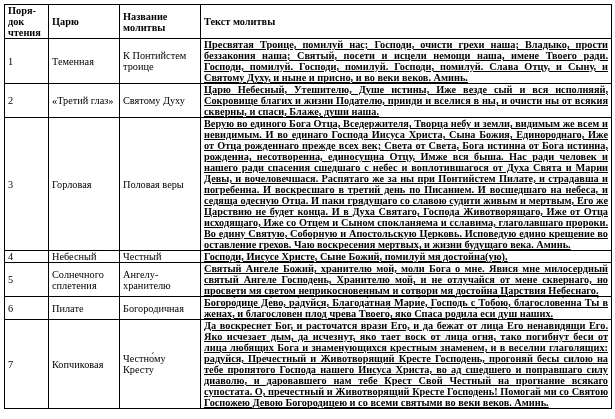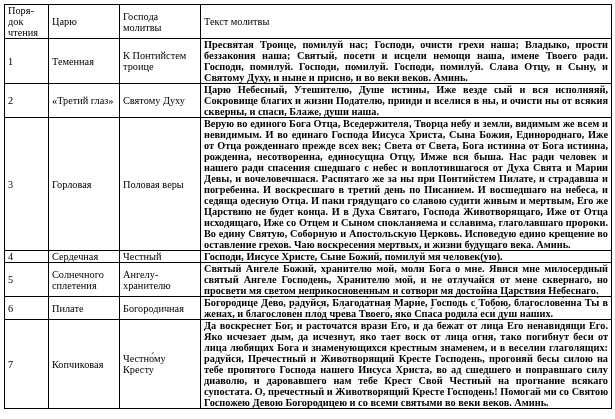--- a/index.html
+++ b/index.html
@@ -26,31 +26,32 @@
   table.prayers th,
   table.prayers td {
     border: 1px solid #000000;
     padding: 0 3px;
     font-size: 10.3px;
     line-height: 11px;
     vertical-align: middle;
     overflow: hidden;
   }
   table.prayers th {
-    font-weight: normal;
+    font-weight: bold;
     text-align: left;
     white-space: pre-line;
     height: 33px;
   }
   td.c1 { padding-left: 6px; }
   td.c4 {
     font-weight: bold;
     text-align: justify;
     font-size: 10.2px;
     line-height: 11px;
+    text-decoration: underline;
   }
   col.w1 { width: 44px; }
   col.w2 { width: 71px; }
   col.w3 { width: 81px; }
   col.w4 { width: 411px; }
 </style>
 </head>
 <body>
 
 <div class="page">
@@ -60,21 +61,21 @@
         <col class="w2">
         <col class="w3">
         <col class="w4">
     </colgroup>
     <thead>
       <tr>
         <th class="c1">Поря-
 док
 чтения</th>
         <th class="c2">Царю</th>
-        <th class="c3">Господа молитвы</th>
+        <th class="c3">Название молитвы</th>
         <th class="c4h">Текст молитвы</th>
       </tr>
     </thead>
     <tbody id="tbody">
         <tr>
           <td class="c1">1</td>
           <td class="c2">Теменная</td>
           <td class="c3">К Понтийстем троице</td>
           <td class="c4">Пресвятая Троице, помилуй нас; Господи, очисти грехи наша; Владыко, прости беззакония наша; Святый, посети и исцели немощи наша, имене Твоего ради. Господи, помилуй. Господи, помилуй. Господи, помилуй. Слава Отцу, и Сыну, и Святому Духу, и ныне и присно, и во веки веков. Аминь.</td>
         </tr>
@@ -85,23 +86,23 @@
           <td class="c4">Царю Небесный, Утешителю, Душе истины, Иже везде сый и вся исполняяй, Сокровище благих и жизни Подателю, прииди и вселися в ны, и очисти ны от всякия скверны, и спаси, Блаже, души наша.</td>
         </tr>
         <tr>
           <td class="c1">3</td>
           <td class="c2">Горловая</td>
           <td class="c3">Половая веры</td>
           <td class="c4">Верую во единого Бога Отца, Вседержителя, Творца небу и земли, видимым же всем и невидимым. И во единаго Господа Иисуса Христа, Сына Божия, Единороднаго, Иже от Отца рожденнаго прежде всех век; Света от Света, Бога истинна от Бога истинна, рожденна, несотворенна, единосущна Отцу, Имже вся быша. Нас ради человек и нашего ради спасения сшедшаго с небес и воплотившагося от Духа Свята и Марии Девы, и вочеловечшася. Распятаго же за ны при Понтийстем Пилате, и страдавша и погребенна. И воскресшаго в третий день по Писанием. И восшедшаго на небеса, и седяща одесную Отца. И паки грядущаго со славою судити живым и мертвым, Его же Царствию не будет конца. И в Духа Святаго, Господа Животворящаго, Иже от Отца исходящаго, Иже со Отцем и Сыном спокланяема и сславима, глаголавшаго пророки. Во едину Святую, Соборную и Апостольскую Церковь. Исповедую едино крещение во оставление грехов. Чаю воскресения мертвых, и жизни будущаго века. Аминь.</td>
         </tr>
         <tr>
           <td class="c1">4</td>
-          <td class="c2">Сердечная</td>
+          <td class="c2">Небесный</td>
           <td class="c3">Честный</td>
-          <td class="c4">Господи, Иисусе Христе, Сыне Божий, помилуй мя человек(ую).</td>
+          <td class="c4">Господи, Иисусе Христе, Сыне Божий, помилуй мя достойна(ую).</td>
         </tr>
         <tr>
           <td class="c1">5</td>
           <td class="c2">Солнечного сплетения</td>
           <td class="c3">Ангелу-хранителю</td>
           <td class="c4">Святый Ангеле Божий, хранителю мой, моли Бога о мне. Явися мне милосердный святый Ангеле Господень, Хранителю мой, и не отлучайся от мене сквернаго, но просвети мя светом неприкосновенным и сотвори мя достойна Царствия Небеснаго.</td>
         </tr>
         <tr>
           <td class="c1">6</td>
           <td class="c2">Пилате</td>

